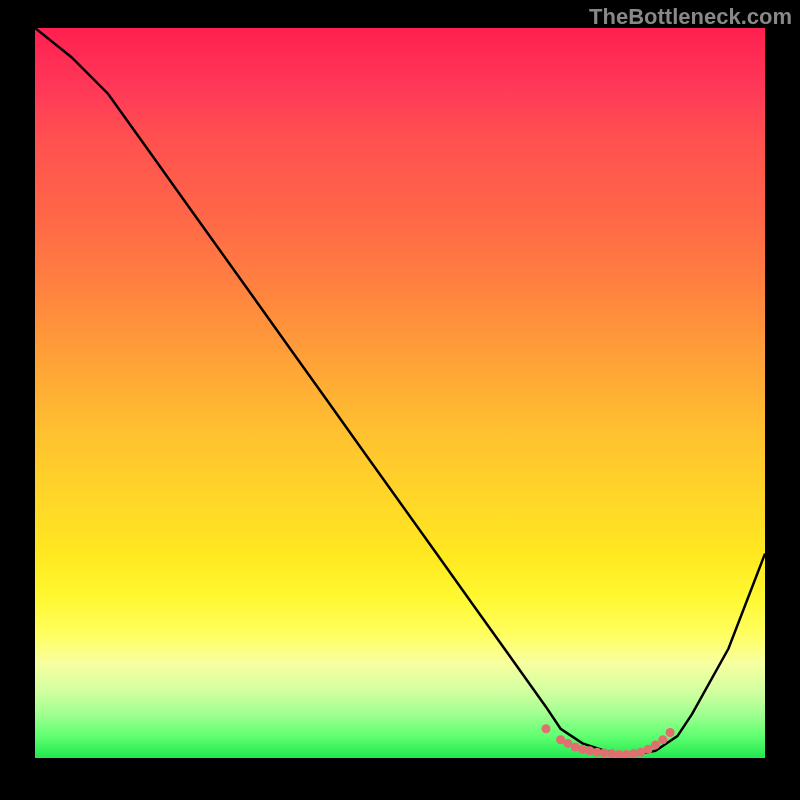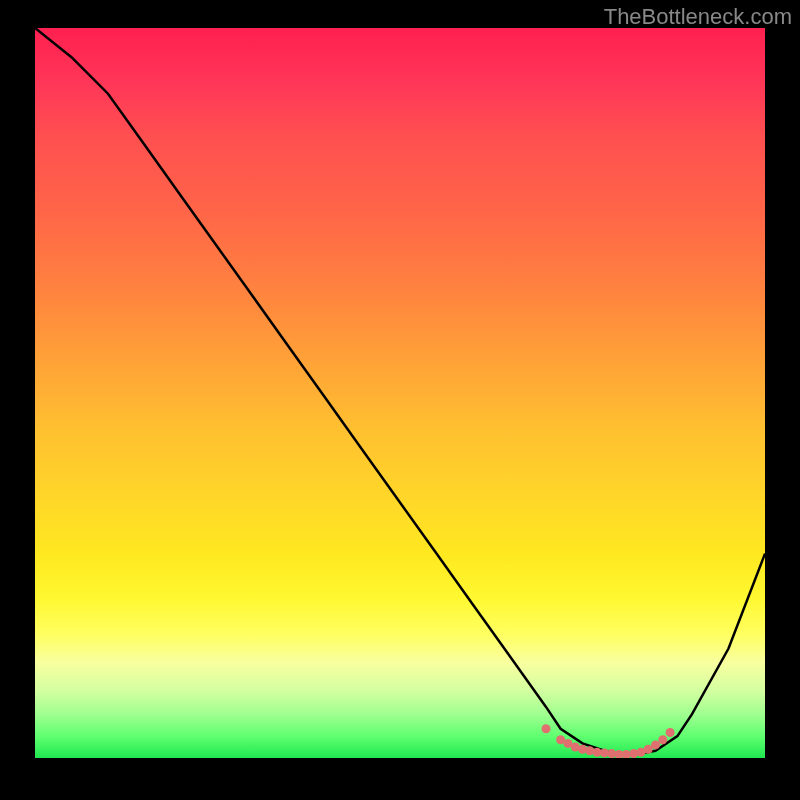--- a/index.html
+++ b/index.html
@@ -13,21 +13,21 @@
       background: #000;
       position: relative;
       font-family: Arial, sans-serif;
     }
     .watermark {
       position: absolute;
       top: 4px;
       right: 8px;
       color: #888;
       font-size: 22px;
-      font-weight: normal;
+      font-weight: bold;
       z-index: 10;
     }
     .chart-container {
       position: absolute;
       left: 35px;
       top: 28px;
       width: 730px;
       height: 730px;
       overflow: hidden;
     }

